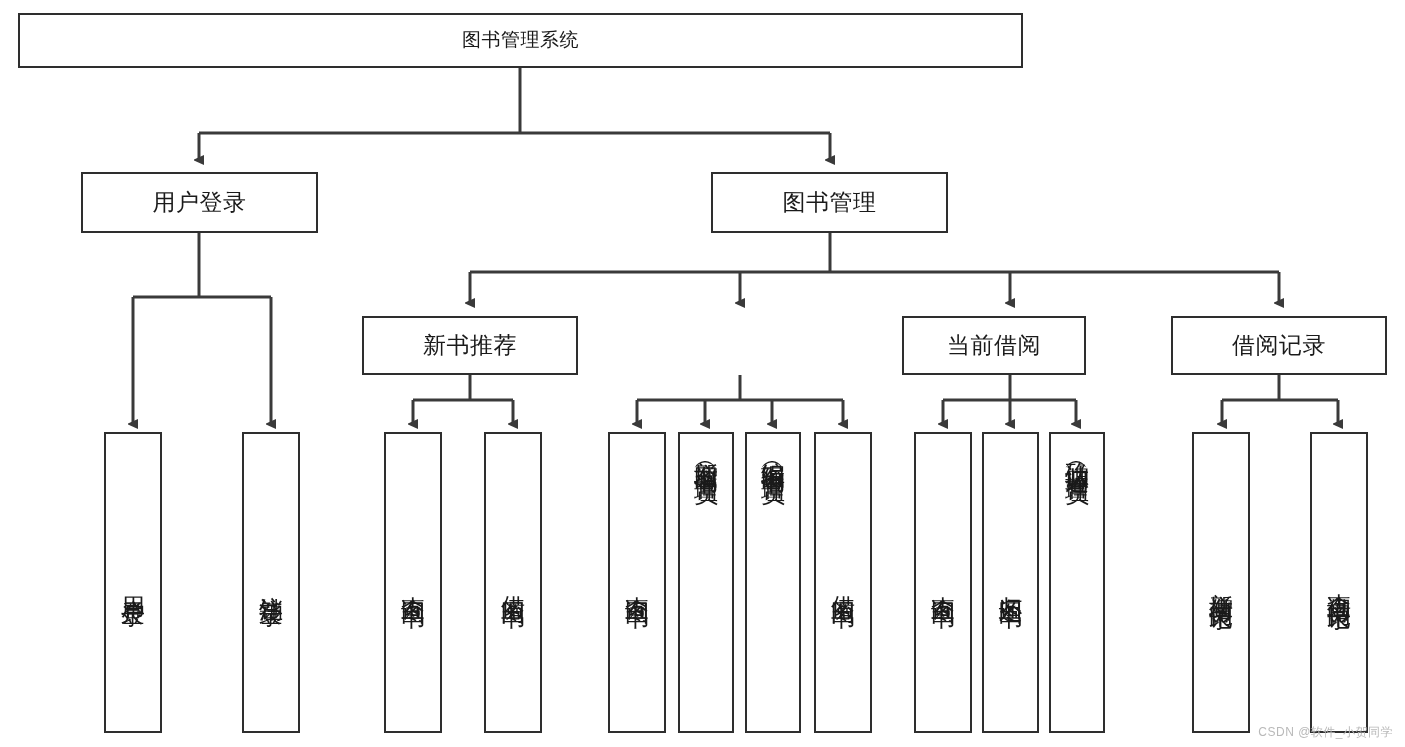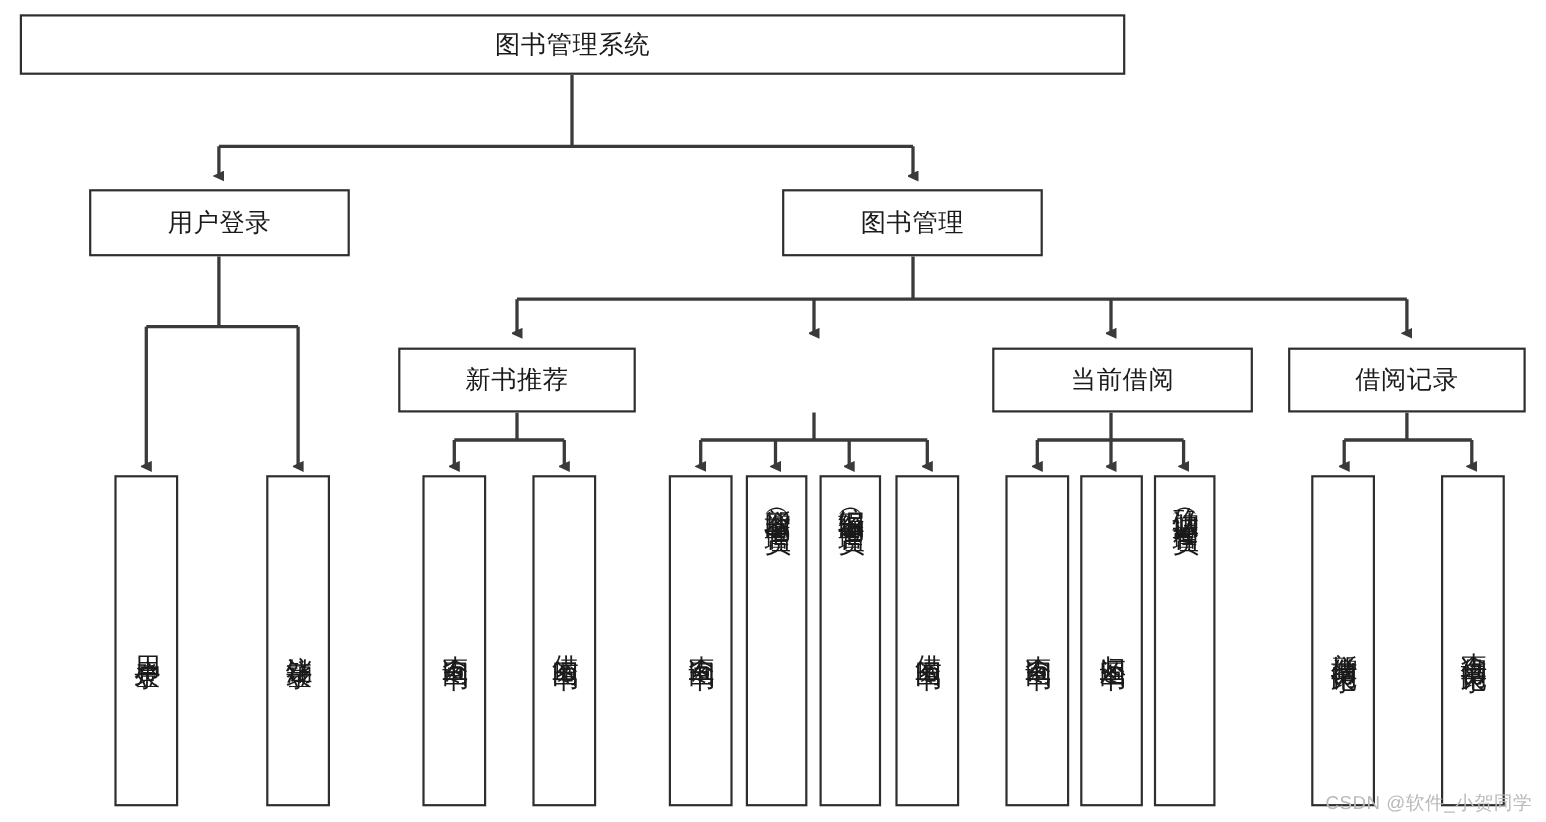--- a/index.html
+++ b/index.html
@@ -40,21 +40,21 @@
     text-align: center;
     line-height: 1.28;
   }
   
   .node.horiz .label {
     font-size: 23px;
     letter-spacing: 0.5px;
     white-space: nowrap;
   }
   .node.root .label {
-    font-size: 23px;
+    font-size: 19px;
   }
   
   .node.vert {
     align-items: flex-start;
     padding-top: 8px;
   }
   .node.vert .label {
     writing-mode: vertical-rl;
     text-orientation: upright;
     font-size: 24px;
@@ -63,21 +63,21 @@
     max-height: 100%;
   }
   .node.vert.centered {
     align-items: center;
     padding-top: 0;
   }
   .watermark {
     position: absolute;
     right: 12px;
     bottom: 6px;
-    font-size: 17px;
+    font-size: 12px;
     color: #b9b9b9;
     white-space: nowrap;
     letter-spacing: 0.5px;
   }
 </style>
 </head>
 <body>
 
 <div id="canvas">
 
@@ -141,21 +141,21 @@
 
   <div class="node horiz" style="left:362px; top:316px; width:216px; height:59px;">
     <span class="label">新书推荐</span>
   </div>
 
   <div class="node horiz" style="left:711px; top:172px; width:237px; height:61px;">
     <span class="label">图书管理</span>
   </div>
 
 
-  <div class="node horiz" style="left:902px; top:316px; width:237px; height:59px;">
+  <div class="node horiz" style="left:902px; top:316px; width:184px; height:59px;">
     <span class="label">当前借阅</span>
   </div>
 
   <div class="node horiz" style="left:1171px; top:316px; width:216px; height:59px;">
     <span class="label">借阅记录</span>
   </div>
 
   <div class="node vert centered" style="left:104px; top:432px; width:58px; height:301px;">
     <span class="label">用户登录</span>
   </div>

